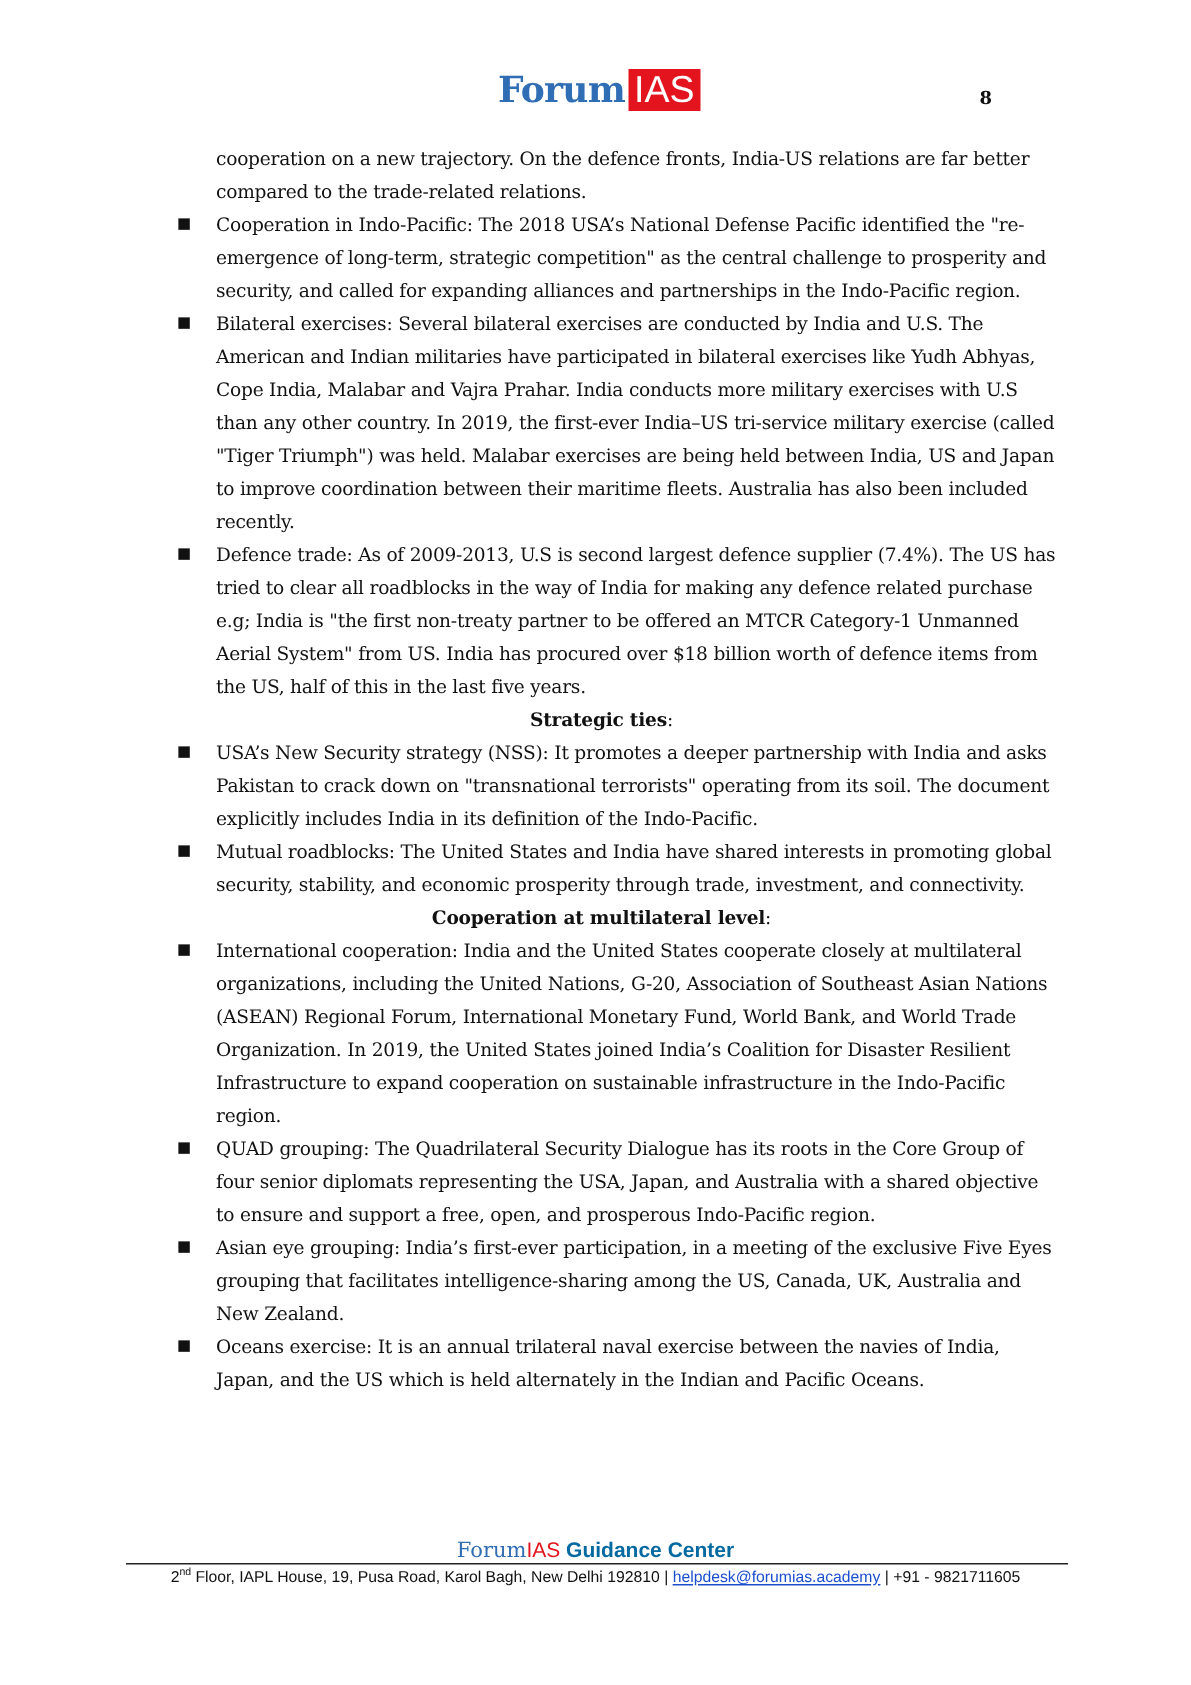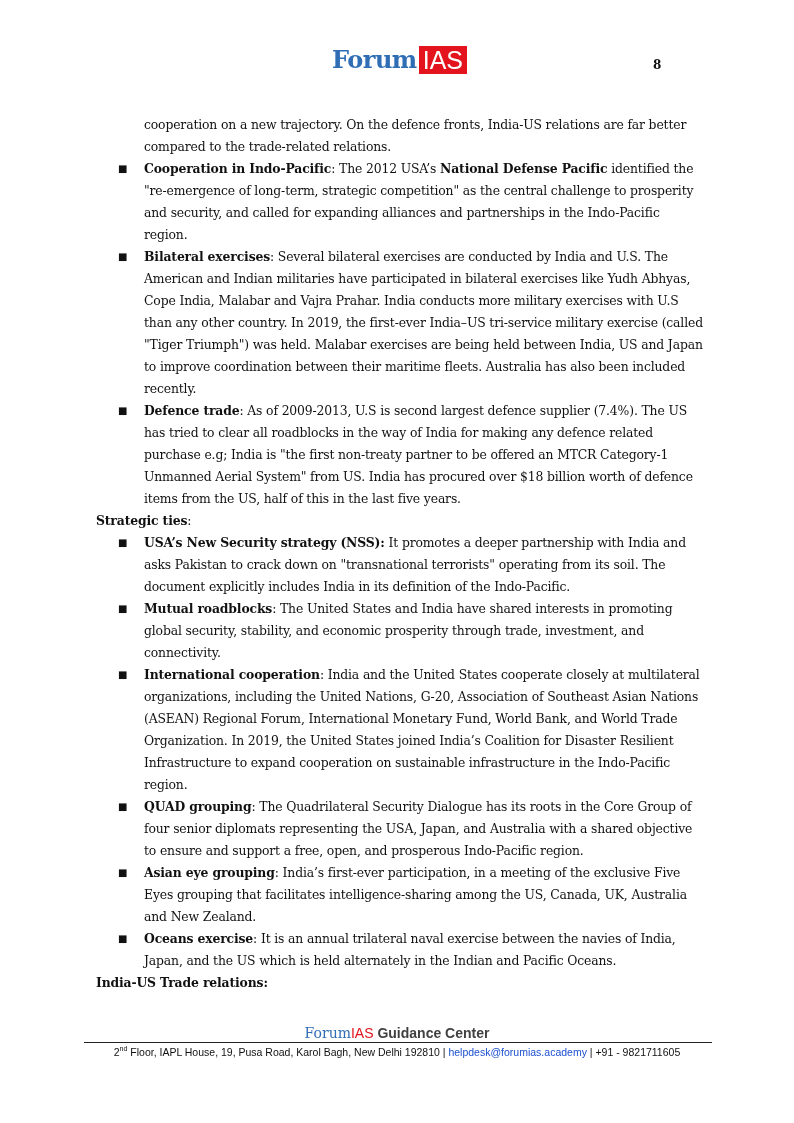--- a/index.html
+++ b/index.html
@@ -2,53 +2,53 @@
 <html><head>
 <meta charset="utf-8">
 <style>
   html, body { margin: 0; padding: 0; background: #ffffff; }
   body { width: 794px; height: 1123px; position: relative; overflow: hidden;
          font-family: "DejaVu Serif", "Liberation Serif", serif; color: #111; }
   .logo { position: absolute; left: 332px; top: 46px; height: 28px; display: flex; align-items: stretch; }
   .logo .forum { color: #2f6db5; font-family: "DejaVu Serif", serif; font-weight: bold; font-size: 24px; line-height: 28px; letter-spacing: -0.5px; }
   .logo .ias { background: #e3141d; color: #fff; font-family: "Liberation Sans", sans-serif; font-size: 25px; line-height: 28px; padding: 0 4px; margin-left: 2px; }
   .page-num { position: absolute; left: 653px; top: 58px; font-size: 12px; font-weight: bold; font-family: "DejaVu Serif", serif; }
-  .content { position: absolute; left: 96px; top: 95px; width: 610px; font-size: 12.4px; line-height: 22px; letter-spacing: -0.15px; margin-top: 19px; }
+  .content { position: absolute; left: 96px; top: 95px; width: 610px; font-size: 12.4px; line-height: 22px; letter-spacing: -0.15px; }
   .para { margin: 0; padding-left: 48px; }
-  .heading { margin: 0; font-weight: bold; }
+  .heading { margin: 0; font-weight: bold; text-align: center; }
   .heading span.norm { font-weight: normal; }
   ul { list-style: none; margin: 0; padding: 0; }
   li { position: relative; padding-left: 48px; margin: 0; }
   li .bullet { position: absolute; left: 22px; top: 0; font-size: 10px; }
-  b { font-weight: bold; }
+  b { font-weight: normal; }
   .footer-brand { position: absolute; top: 1025px; left: 0; width: 794px; text-align: center; font-size: 14px; font-family: "Liberation Sans", sans-serif; }
   .footer-brand .f1 { color: #2f6db5; font-family: "DejaVu Serif", serif; }
   .footer-brand .f2 { color: #e3141d; }
-  .footer-brand .f3 { color: #404040; font-weight: bold; }
+  .footer-brand .f3 { color: #0369a1; font-weight: bold; }
   .footer-line { position: absolute; top: 1042px; left: 84px; width: 628px; border-top: 1px solid #222; }
   .footer-addr { position: absolute; top: 1045px; left: 0; width: 794px; text-align: center; font-size: 10.5px; font-family: "Liberation Sans", sans-serif; white-space: nowrap; }
-  .footer-addr a { color: #1a4fd0; }
+  .footer-addr a { color: #1a4fd0; text-decoration: underline; }
   sup { font-size: 7px; }
 </style>
 </head>
 <body>
 
 <div class="logo">
   <span class="forum">Forum</span>
   <span class="ias">IAS</span>
 </div>
 <div class="page-num">8</div>
 
 <div class="content">
   <p class="para">cooperation on a new trajectory. On the defence fronts, India-US relations are far better compared to the trade-related relations.</p>
 
   <ul>
     <li>
       <span class="bullet">■</span>
-      <b>Cooperation in Indo-Pacific</b><span>: The 2012 USA’s </span><b>National Defense Pacific</b><span> identified the "re-emergence of long-term, strategic competition" as the central challenge to prosperity and security, and called for expanding alliances and partnerships in the Indo-Pacific region.</span>
+      <b>Cooperation in Indo-Pacific</b><span>: The 2018 USA’s </span><b>National Defense Pacific</b><span> identified the "re-emergence of long-term, strategic competition" as the central challenge to prosperity and security, and called for expanding alliances and partnerships in the Indo-Pacific region.</span>
     </li>
     <li>
       <span class="bullet">■</span>
       <b>Bilateral exercises</b><span>: Several bilateral exercises are conducted by India and U.S. The American and Indian militaries have participated in bilateral exercises like Yudh Abhyas, Cope India, Malabar and Vajra Prahar. India conducts more military exercises with U.S than any other country. In 2019, the first-ever India–US tri-service military exercise (called "Tiger Triumph") was held. Malabar exercises are being held between India, US and Japan to improve coordination between their maritime fleets. Australia has also been included recently.</span>
     </li>
     <li>
       <span class="bullet">■</span>
       <b>Defence trade</b><span>: As of 2009-2013, U.S is second largest defence supplier (7.4%). The US has tried to clear all roadblocks in the way of India for making any defence related purchase e.g; India is "the first non-treaty partner to be offered an MTCR Category-1 Unmanned Aerial System" from US. India has procured over $18 billion worth of defence items from the US, half of this in the last five years.</span>
     </li>
   </ul>
@@ -58,40 +58,40 @@
     <li>
       <span class="bullet">■</span>
       <b>USA’s New Security strategy (NSS):</b><span> It promotes a deeper partnership with India and asks Pakistan to crack down on "transnational terrorists" operating from its soil. The document explicitly includes India in its definition of the Indo-Pacific.</span>
     </li>
     <li>
       <span class="bullet">■</span>
       <b>Mutual roadblocks</b><span>: The United States and India have shared interests in promoting global security, stability, and economic prosperity through trade, investment, and connectivity.</span>
     </li>
   </ul>
 
+  <p class="heading"><span>Cooperation at multilateral level</span><span class="norm">:</span></p>
   <ul>
     <li>
       <span class="bullet">■</span>
       <b>International cooperation</b><span>: India and the United States cooperate closely at multilateral organizations, including the United Nations, G-20, Association of Southeast Asian Nations (ASEAN) Regional Forum, International Monetary Fund, World Bank, and World Trade Organization. In 2019, the United States joined India’s Coalition for Disaster Resilient Infrastructure to expand cooperation on sustainable infrastructure in the Indo-Pacific region.</span>
     </li>
     <li>
       <span class="bullet">■</span>
       <b>QUAD grouping</b><span>: The Quadrilateral Security Dialogue has its roots in the Core Group of four senior diplomats representing the USA, Japan, and Australia with a shared objective to ensure and support a free, open, and prosperous Indo-Pacific region.</span>
     </li>
     <li>
       <span class="bullet">■</span>
       <b>Asian eye grouping</b><span>:  India’s first-ever participation, in a meeting of the exclusive Five Eyes grouping that facilitates intelligence-sharing among the US, Canada, UK, Australia and New Zealand.</span>
     </li>
     <li>
       <span class="bullet">■</span>
       <b>Oceans exercise</b><span>: It is an annual trilateral naval exercise between the navies of India, Japan, and the US which is held alternately in the Indian and Pacific Oceans.</span>
     </li>
   </ul>
 
-  <p class="heading">India-US Trade relations:</p>
 </div>
 
 <div class="footer-brand">
   <span class="f1">Forum</span><span class="f2">IAS</span><span class="f3"> Guidance Center</span>
 </div>
 <div class="footer-line"></div>
 <div class="footer-addr">
   <span>2</span><sup>nd</sup><span> Floor, IAPL House, 19, Pusa Road, Karol Bagh, New Delhi    192810 | </span><a>helpdesk@forumias.academy</a><span> | +91 - 9821711605</span>
 </div>
 

